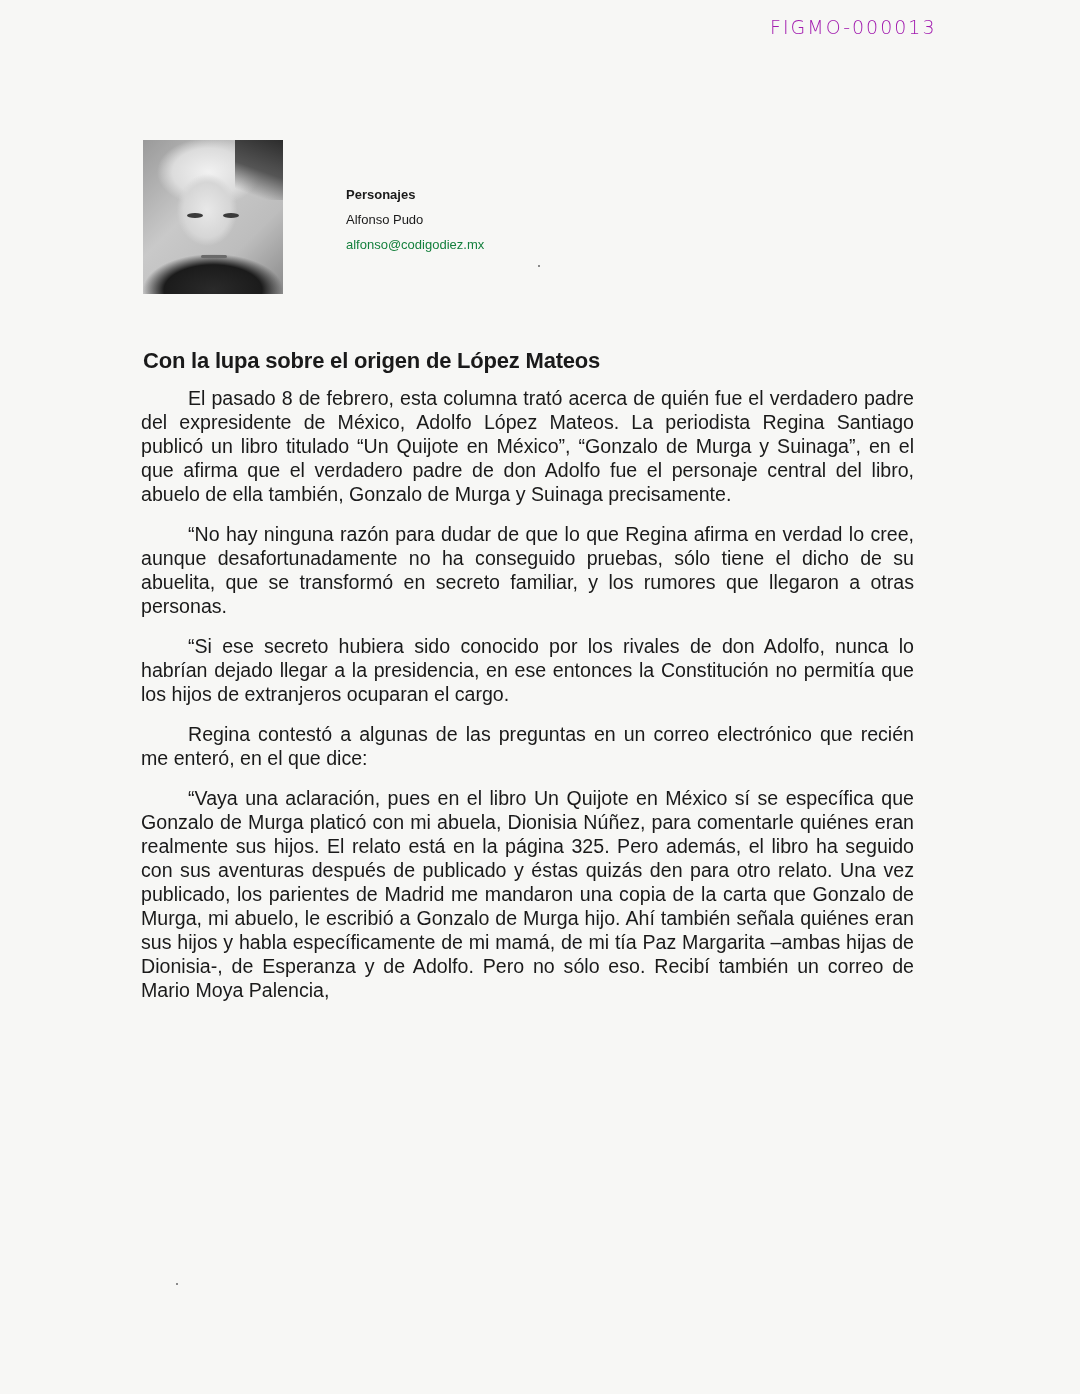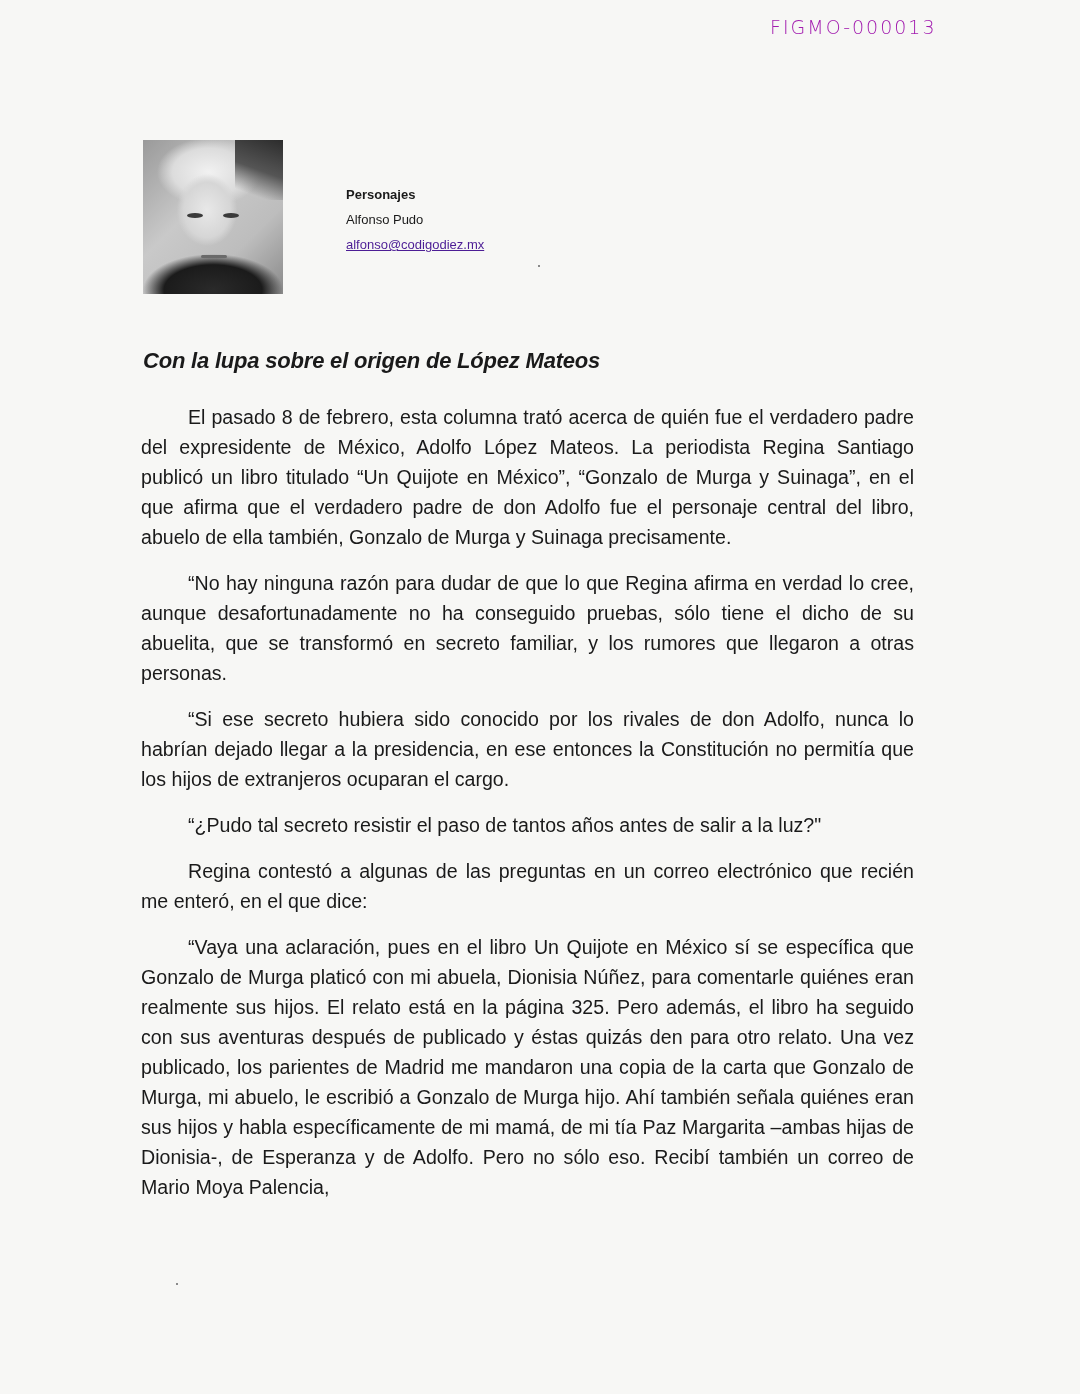--- a/index.html
+++ b/index.html
@@ -25,28 +25,28 @@
       linear-gradient(135deg, #9a9a9a 0%, #c9c9c9 40%, #bdbdbd 70%, #8a8a8a 100%);
     overflow:hidden;
   }
   .photo .eye { position:absolute; width:16px; height:5px; background:#3a3a3a; border-radius:50%; top:73px; }
   .photo .eye.l { left:44px; }
   .photo .eye.r { left:80px; }
   .photo .mouth { position:absolute; left:58px; top:115px; width:26px; height:3px; background:#6a6a6a; border-radius:2px; }
   .photo .hairdark { position:absolute; right:0; top:0; width:48px; height:60px; background:linear-gradient(200deg,#2c2c2c 0%, #555 50%, rgba(0,0,0,0) 85%); }
   .byline { position:absolute; left:346px; top:138px; font-size:13px; line-height:25px;margin-top:44px; }
   .byline .section { font-weight:bold; }
-  .byline .email { color:#4c1d95; text-decoration:underline; }
+  .byline .email { color:#15803d; }
   .title {
     position:absolute; left:143px; top:348px;
     font-size:22px; font-weight:bold; letter-spacing:-0.2px;
   }
   .body {
-    position:absolute; left:141px; top:402px; width:773px;
-    font-size:19.6px; line-height:30px; text-align:justify;
+    position:absolute; left:141px; top:386px; width:773px;
+    font-size:19.6px; line-height:24px; text-align:justify;
   }
   .body p { margin:0 0 16px 0; text-indent:47px; }
   .dot { position:absolute; width:2px; height:2px; background:#666; border-radius:50%; }
 </style>
 </head>
 <body>
 
 <div class="stamp">FIGMO-000013</div>
 
 <div class="photo">
@@ -57,24 +57,23 @@
 </div>
 
 <div class="byline">
   <div class="section">Personajes</div>
   <div>Alfonso Pudo</div>
   <a class="email">alfonso@codigodiez.mx</a>
 </div>
 
 <div class="dot" style="left:538px; top:265px;"></div>
 
-<h1 class="title" style="margin:0;font-style:italic;">Con la lupa sobre el origen de López Mateos</h1>
+<h1 class="title" style="margin:0;">Con la lupa sobre el origen de López Mateos</h1>
 
 <div class="body">
   <p>El pasado 8 de febrero, esta columna trató acerca de quién fue el verdadero padre del expresidente de México, Adolfo López Mateos. La periodista Regina Santiago publicó un libro titulado “Un Quijote en México”, “Gonzalo de Murga y Suinaga”, en el que afirma que el verdadero padre de don Adolfo fue el personaje central del libro, abuelo de ella también, Gonzalo de Murga y Suinaga precisamente.</p>
   <p>“No hay ninguna razón para dudar de que lo que Regina afirma en verdad lo cree, aunque desafortunadamente no ha conseguido pruebas, sólo tiene el dicho de su abuelita, que se transformó en secreto familiar, y los rumores que llegaron a otras personas.</p>
   <p>“Si ese secreto hubiera sido conocido por los rivales de don Adolfo, nunca lo habrían dejado llegar a la presidencia, en ese entonces la Constitución no permitía que los hijos de extranjeros ocuparan el cargo.</p>
-  <p>“¿Pudo tal secreto resistir el paso de tantos años antes de salir a la luz?"</p>
   <p>Regina contestó a algunas de las preguntas en un correo electrónico que recién me enteró, en el que dice:</p>
   <p>“Vaya una aclaración, pues en el libro Un Quijote en México sí se específica que Gonzalo de Murga platicó con mi abuela, Dionisia Núñez, para comentarle quiénes eran realmente sus hijos.  El relato está en la página 325. Pero además, el libro ha seguido con sus aventuras después de publicado y éstas quizás den para otro relato. Una vez publicado, los parientes de Madrid me mandaron una copia de la carta que Gonzalo de Murga, mi abuelo, le escribió a Gonzalo de Murga hijo. Ahí también señala quiénes eran sus hijos y habla específicamente de mi mamá, de mi tía Paz Margarita –ambas hijas de Dionisia-, de Esperanza y de Adolfo.  Pero no sólo eso.  Recibí también un correo de Mario Moya Palencia,</p>
 </div>
 
 <div class="dot" style="left:176px; top:1283px;"></div>
 
 </body></html>

